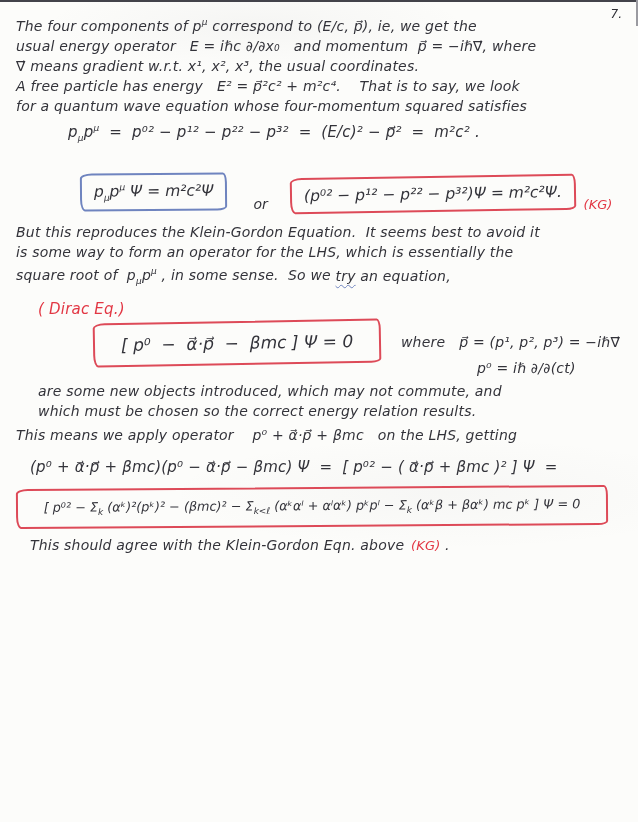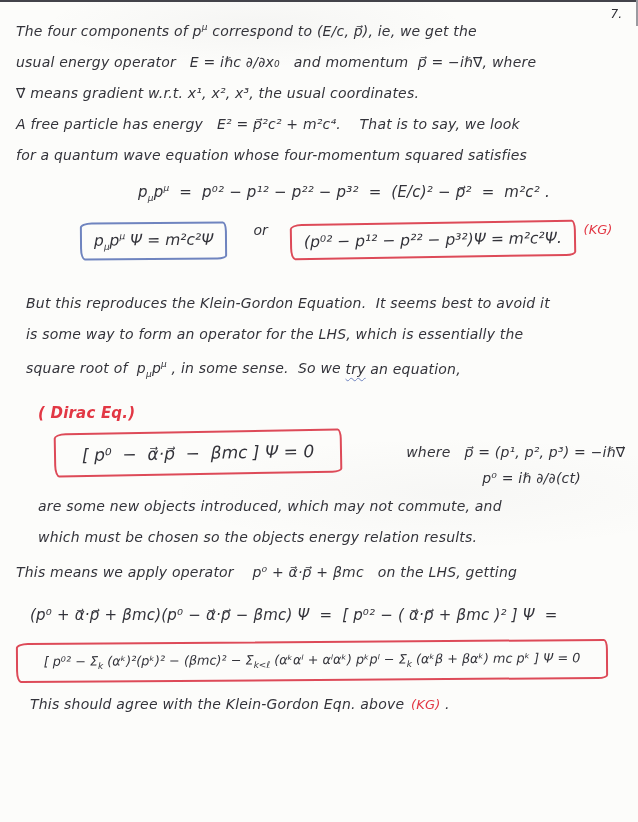--- a/index.html
+++ b/index.html
@@ -11,45 +11,45 @@
     font-family:"DejaVu Sans", sans-serif; font-style:italic; color:var(--ink);
     overflow:hidden; box-sizing:border-box;
     background-image:
       radial-gradient(ellipse 300px 60px at 40% 3%, rgba(120,120,125,0.05), transparent 70%),
       radial-gradient(ellipse 400px 80px at 70% 60%, rgba(120,120,125,0.04), transparent 70%);
   }
   .scan-edge-top{position:absolute;top:0;left:0;right:0;height:2px;background:#43434a;}
   .scan-edge-right{position:absolute;top:0;right:0;width:2px;height:26px;background:#9a9aa0;}
   .pagenum{position:absolute;top:7px;right:16px;font-size:12px;color:#2e2e35;}
   .content{position:absolute;inset:0;padding:12px 18px 0 16px;box-sizing:border-box;}
-  .line{font-size:14px;line-height:31px;white-space:nowrap;letter-spacing:.2px;}
+  .line{font-size:14px;line-height:20px;white-space:nowrap;letter-spacing:.2px;}
   .eqline{font-size:15px;}
   sup{font-size:9px;} sub{font-size:9px;}
   .heading{margin-top:8px;}
   .heading .hd{
     display:inline-block;font-size:14.5px;
     border-bottom:2px solid var(--red);padding:0 6px 1px 2px;
   }
-  .eq-fourmom{margin-left:52px;margin-top:2px;text-align:center;}
+  .eq-fourmom{margin-left:52px;margin-top:2px;}
   .op-line{margin-top:10px;}
-  .kg-row{display:flex;align-items:flex-start;margin-top:8px;margin-left:40px;height:56px;padding-left:24px;}
+  .kg-row{display:flex;align-items:flex-end;margin-top:8px;margin-left:40px;height:56px;padding-left:24px;}
   .box{
     display:inline-block;padding:7px 12px;font-size:15.5px;white-space:nowrap;
     border-radius:12px 4px 10px 5px / 5px 10px 4px 12px;
   }
   .box-blue{border:2px solid var(--blue);transform:rotate(-.5deg);}
   .box-red{border:2px solid var(--red);transform:rotate(-.9deg);}
   .or-label{margin:0 22px 0 26px;font-size:14px;}
   .kg-tag{color:var(--redtext);font-size:13px;margin-left:8px;white-space:nowrap;}
-  .discussion{margin-top:10px;margin-left:10px;}
+  .discussion{margin-top:10px;}
   .try-word{text-decoration:underline wavy var(--blue) 1px;text-underline-offset:4px;}
-  .dirac-label{color:var(--redtext);margin:8px 0 2px 22px;font-size:15px;font-weight:bold;}
-  .dirac-row{display:flex;align-items:flex-start;margin-left:38px;}
+  .dirac-label{color:var(--redtext);margin:8px 0 2px 22px;font-size:15px;}
+  .dirac-row{display:flex;align-items:flex-start;margin-left:38px;justify-content:flex-end;}
   .dirac-box{font-size:17px;padding:10px 26px;transform:rotate(-1deg);}
-  .where-block{margin-left:64px;padding-top:8px;}
+  .where-block{margin-left:20px;padding-top:8px;}
   .where-block .line{line-height:26px;}
   .where-indent{margin-left:76px;}
   .alpha-line{margin-left:22px;margin-top:4px;}
   .objects{margin-left:22px;}
   .apply-line{margin-top:4px;}
   .expansion{margin-top:12px;margin-left:14px;font-size:15px;}
   .final-box-wrap{margin-top:10px;}
   .final-box{font-size:12.8px;padding:9px 8px;transform:rotate(-.4deg);width:592px;box-sizing:border-box;text-align:center;}
   .footer-line{margin-top:8px;margin-left:14px;}
 </style>
@@ -90,21 +90,21 @@
 
     <div class="dirac-row">
       <span class="box box-red dirac-box">[ p⁰ &nbsp;− &nbsp;α⃗·p⃗ &nbsp;− &nbsp;βmc ] Ψ = 0</span>
       <div class="where-block">
         <div class="line">where &nbsp;&nbsp;p⃗ = (p¹, p², p³) = −iℏ∇⃗</div>
         <div class="line where-indent">p⁰ = iℏ ∂/∂(ct)</div>
       </div>
     </div>
 
     <div class="line objects">are some new objects introduced, which may not commute, and</div>
-    <div class="line objects">which must be chosen so the objects energy relation results.</div>
+    <div class="line objects">which must be chosen so the correct energy relation results.</div>
     <div class="line apply-line">This means we apply operator &nbsp;&nbsp;&nbsp;p⁰ + α⃗·p⃗ + βmc &nbsp;&nbsp;on the LHS, getting</div>
 
     <div class="line expansion">(p⁰ + α⃗·p⃗ + βmc)(p⁰ − α⃗·p⃗ − βmc) Ψ &nbsp;= &nbsp;[ p⁰² − ( α⃗·p⃗ + βmc )² ] Ψ &nbsp;=</div>
 
     <div class="final-box-wrap">
       <span class="box box-red final-box">[ p⁰² − Σ<sub>k</sub> (αᵏ)²(pᵏ)² − (βmc)² − Σ<sub>k&lt;ℓ</sub> (αᵏαˡ + αˡαᵏ) pᵏpˡ − Σ<sub>k</sub> (αᵏβ + βαᵏ) mc pᵏ ] Ψ = 0</span>
     </div>
 
     <div class="line footer-line"><span>This should agree with the Klein-Gordon Eqn. above </span><span class="kg-tag" style="margin-left:2px">(KG)</span><span> .</span></div>
 

